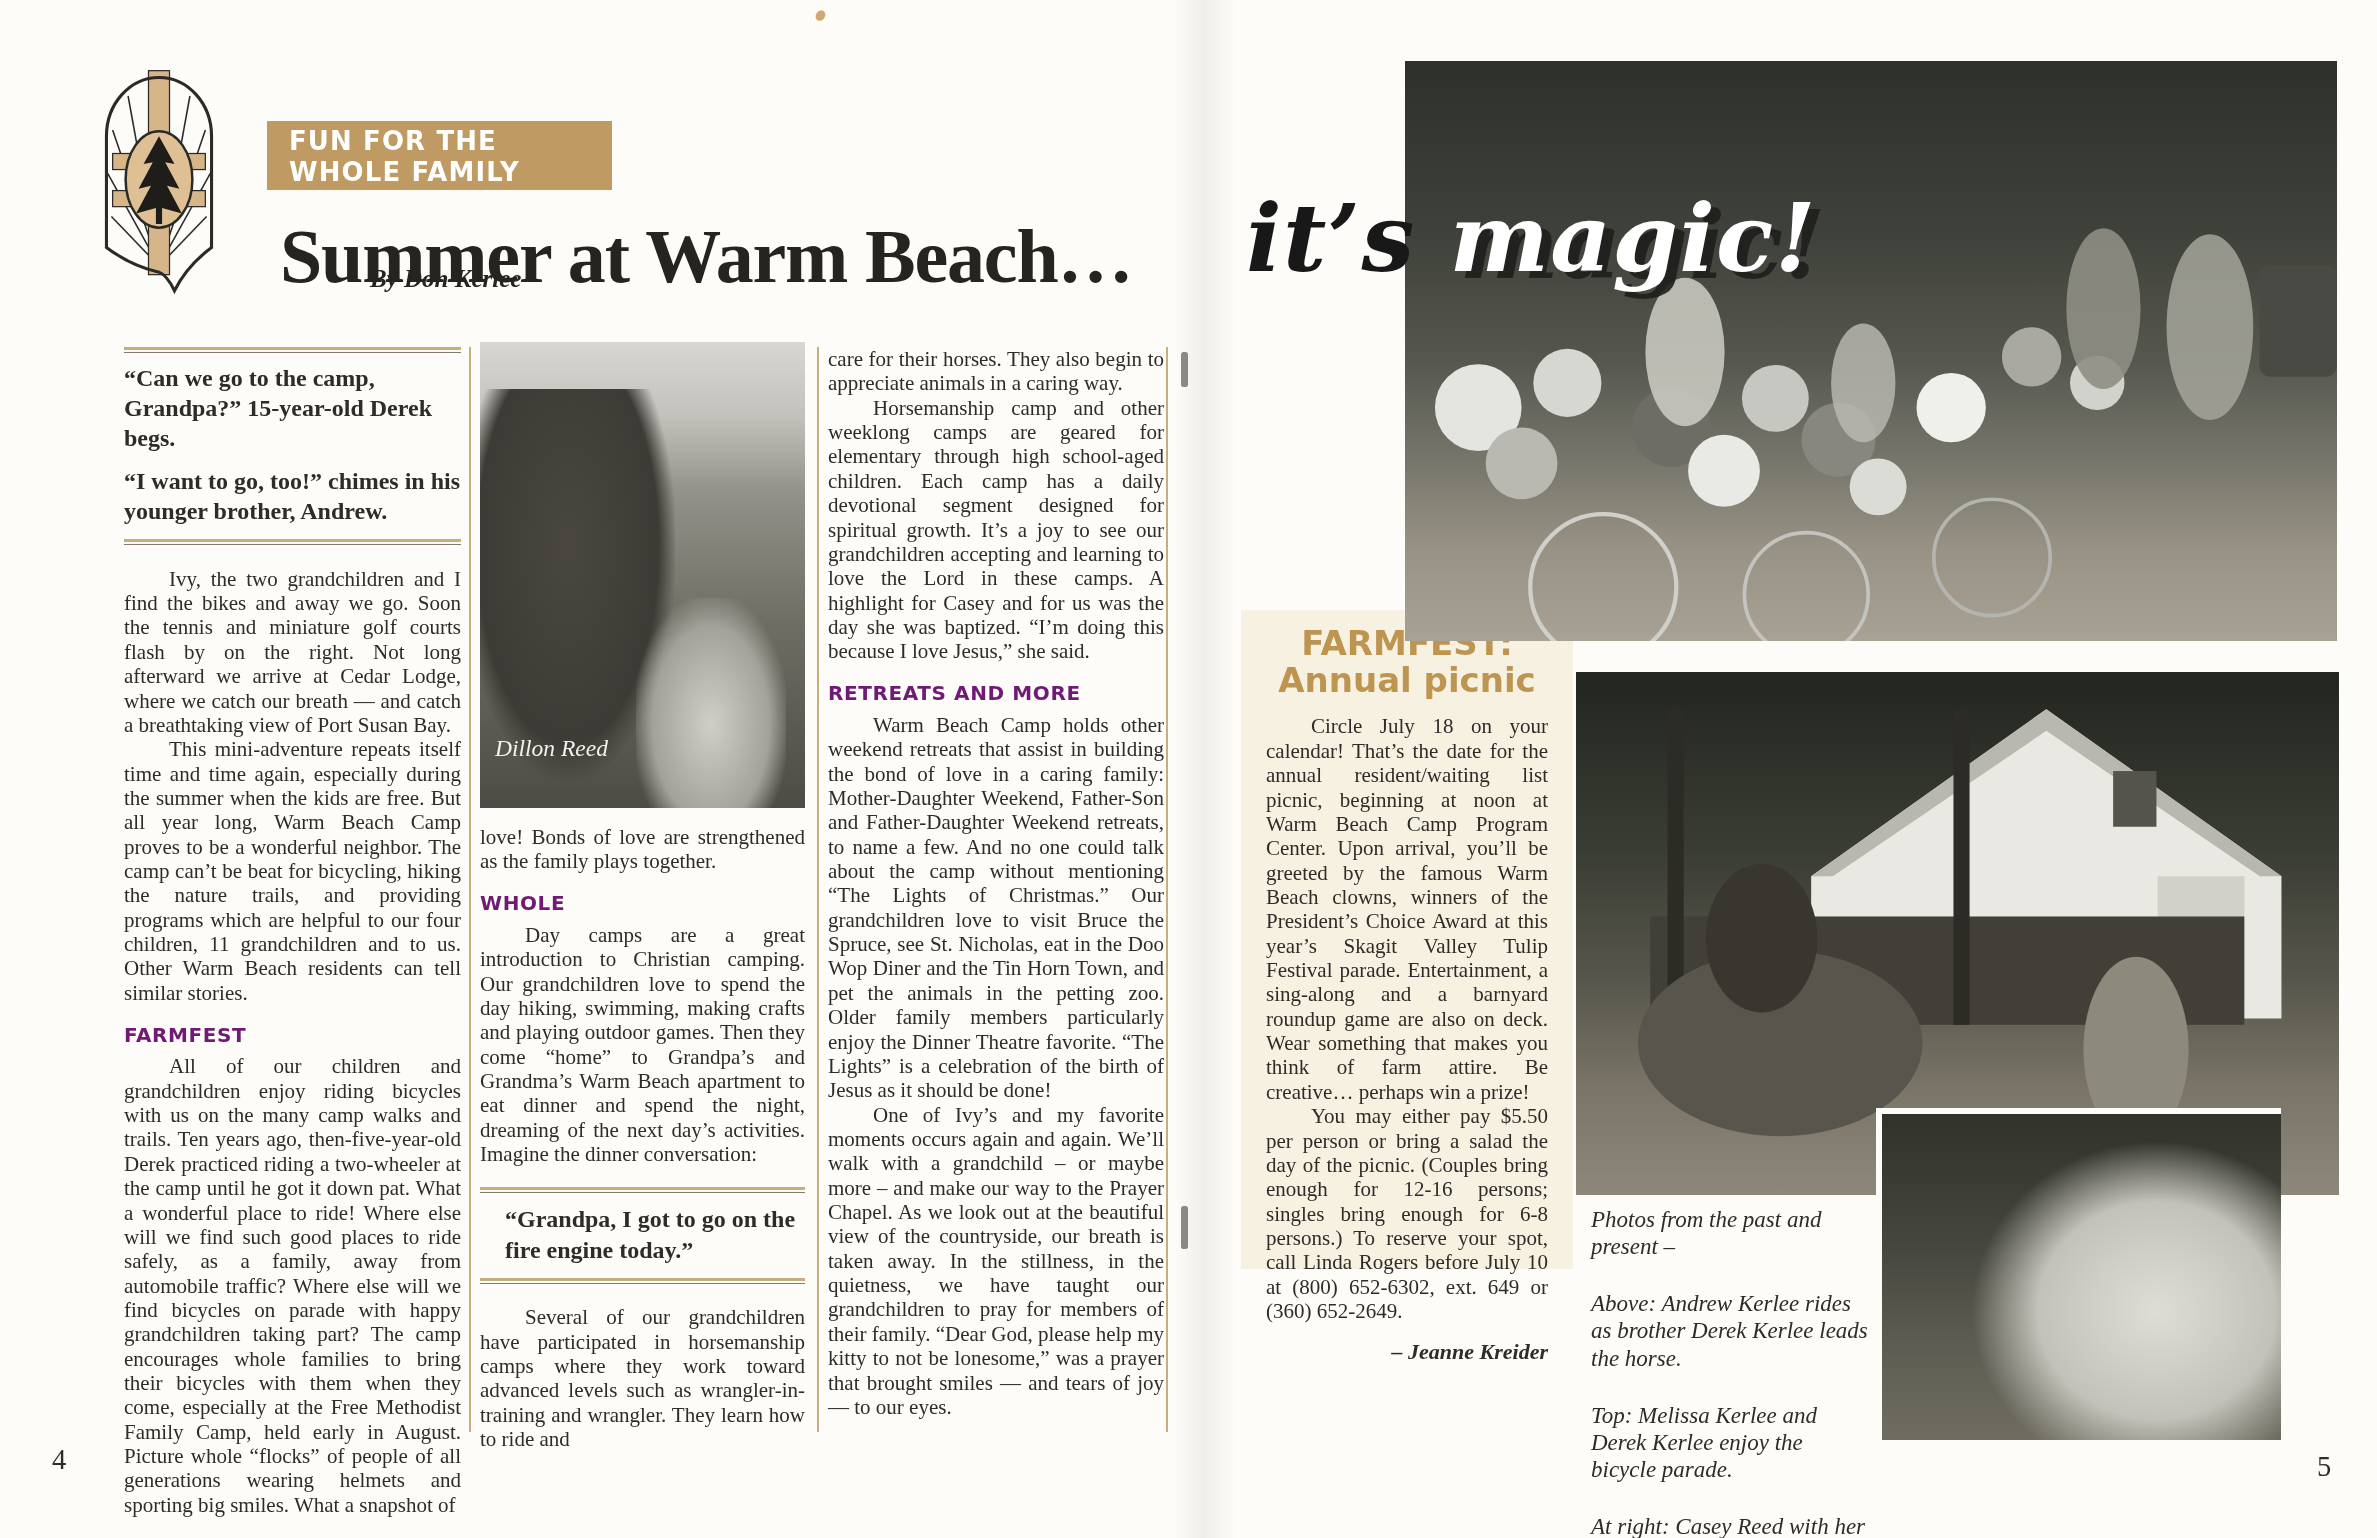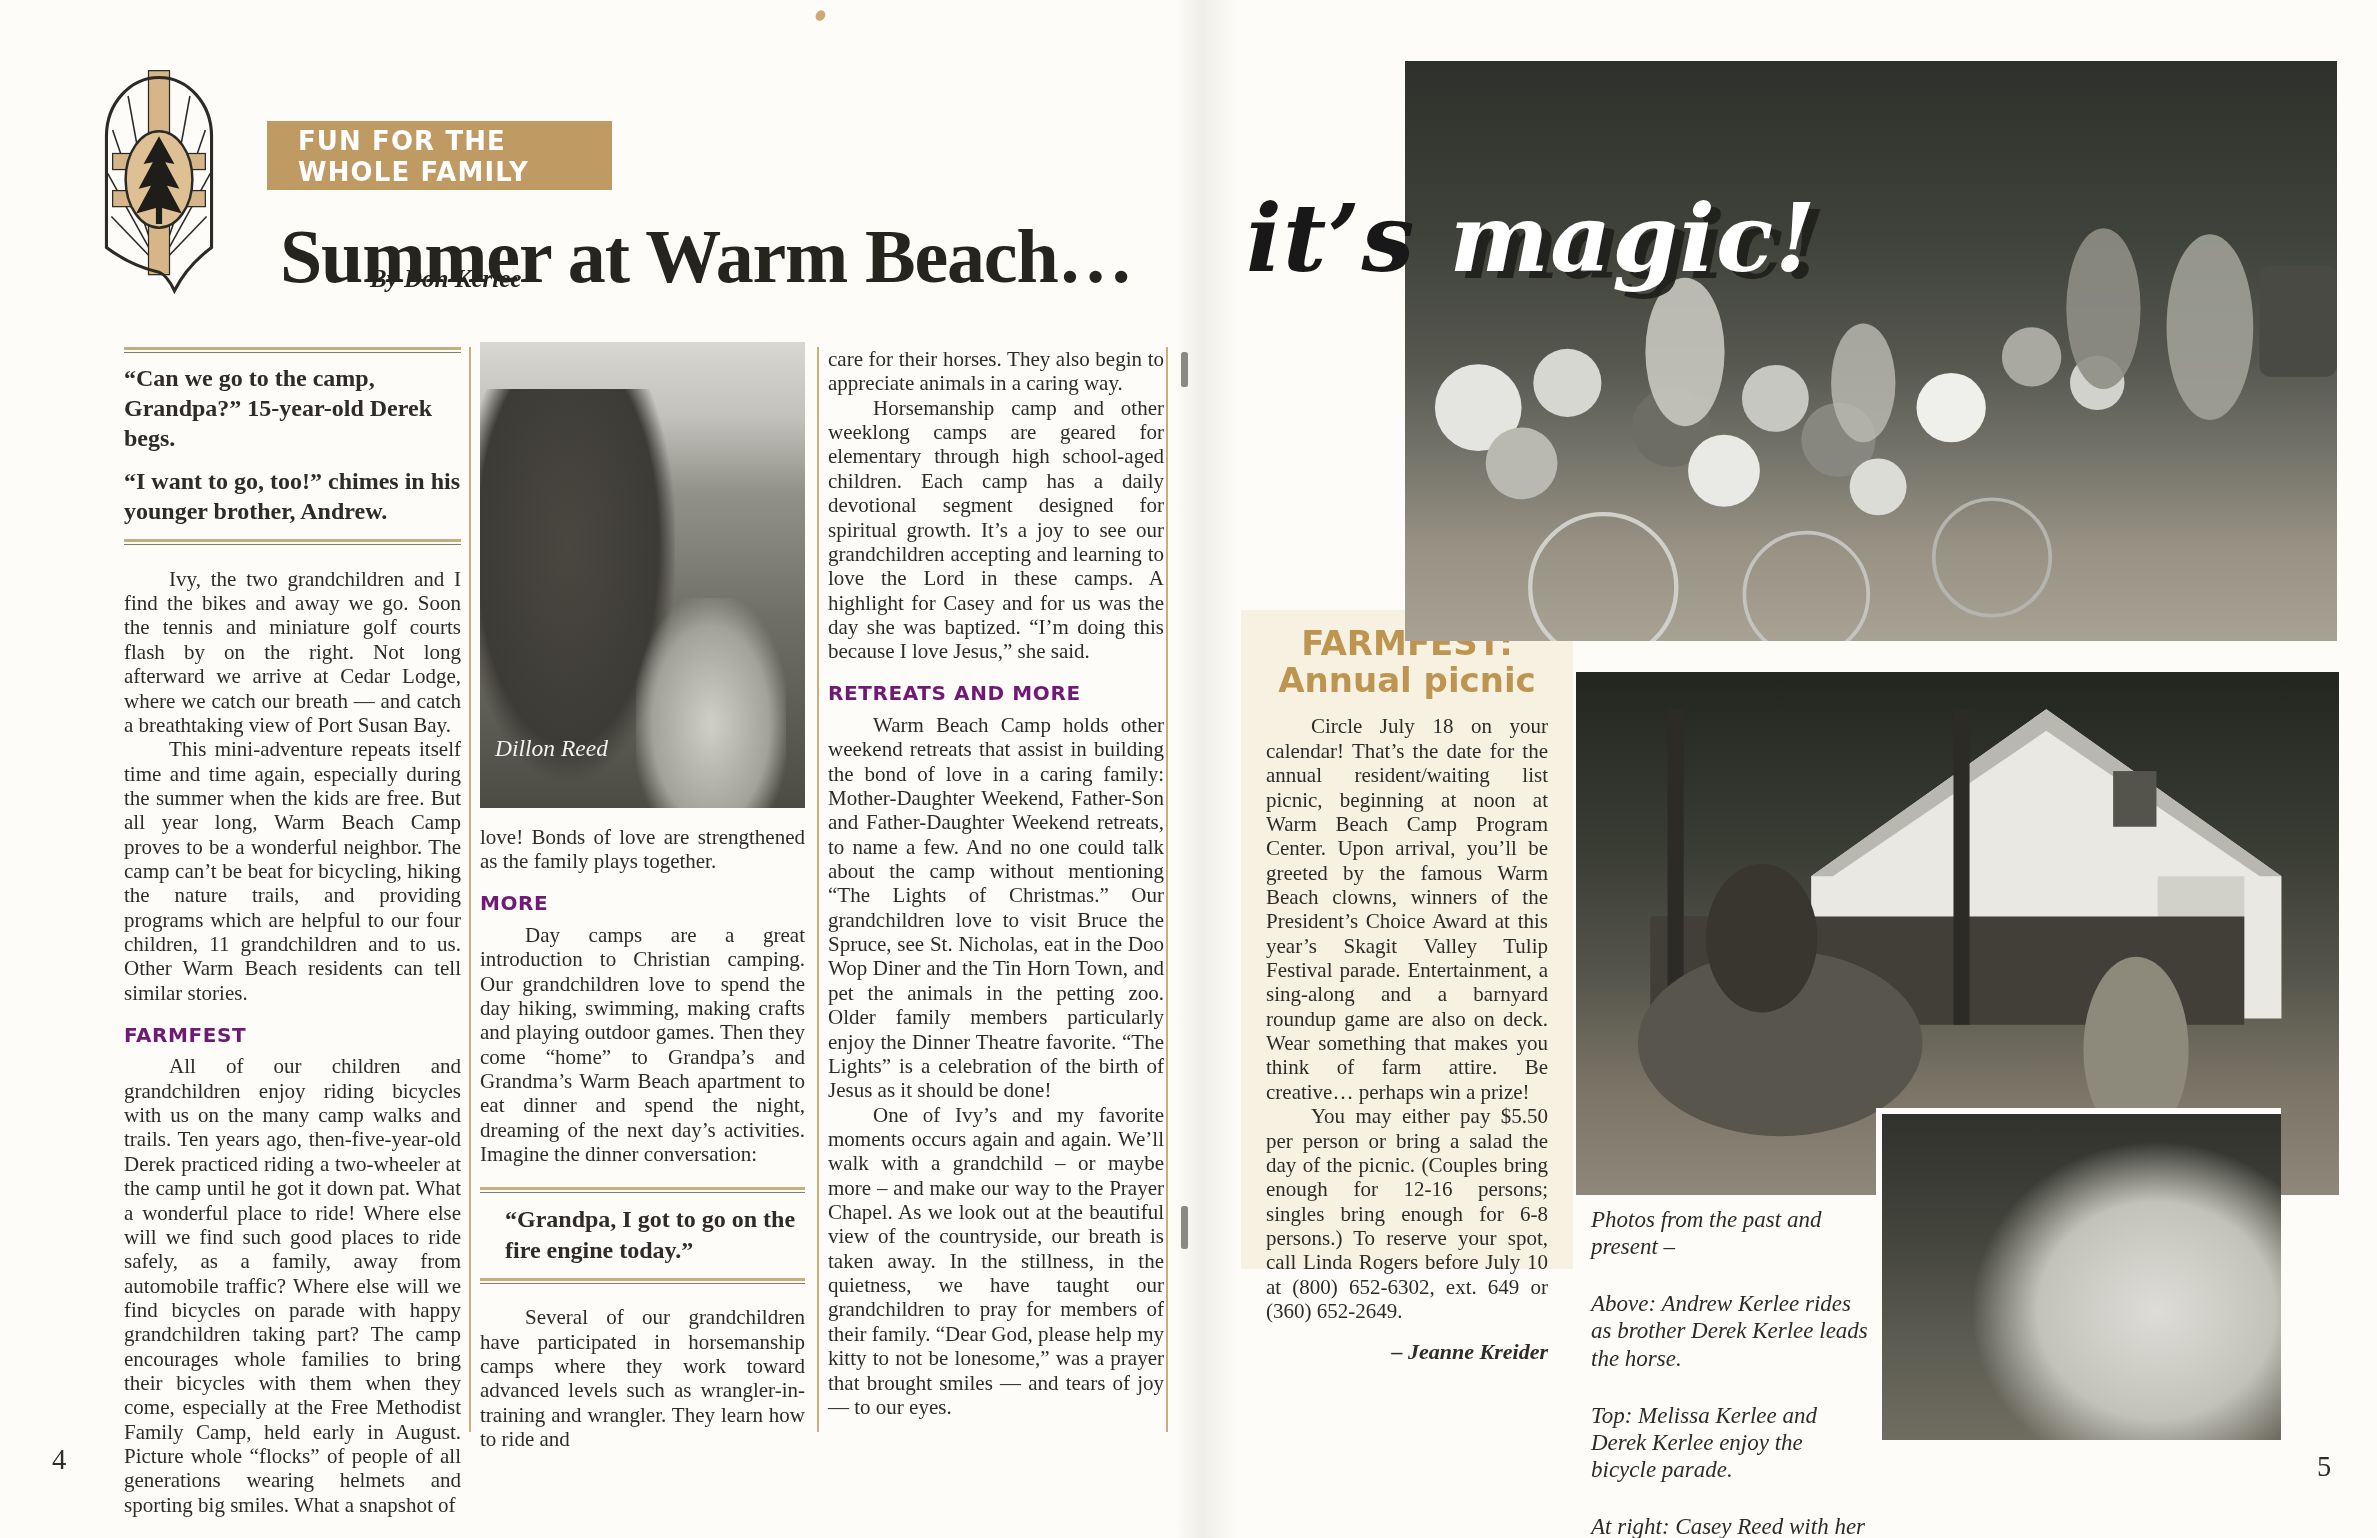--- a/index.html
+++ b/index.html
@@ -1,21 +1,21 @@
 <!DOCTYPE html>
 <html lang="en" style="font-size:10px"><head>
 <meta charset="utf-8">
 <style>
   html,body{margin:0;padding:0;background:#e8e6e0;}
   #spread{position:relative;width:2377px;height:1539px;background:#fdfcf8;
           font-family:"Liberation Serif",serif;color:#2e2b28;overflow:hidden;}
 
   
   #banner{position:absolute;left:267px;top:121px;width:345px;height:69px;
-          display:flex;align-items:center;padding-left:31px;box-sizing:border-box;}
+          display:flex;align-items:center;padding-left:22px;box-sizing:border-box;}
   #banner span{font-family:"DejaVu Sans",sans-serif;font-weight:bold;font-size:27px;
           color:#fff;letter-spacing:1.2px;transform:scaleX(.96);transform-origin:left;}
   #headline{position:absolute;left:280px;top:162px;width:929px;
           font-family:"Liberation Serif",serif;font-weight:bold;font-size:76px;
           letter-spacing:-1.2px;color:#26241f;}
   #byline{position:absolute;left:370px;top:265px;font-style:italic;font-weight:bold;
           font-size:25px;color:#26241f;}
   #overlay-script{position:absolute;left:1246px;top:183px;z-index:6;
           font-family:"DejaVu Serif",serif;font-style:italic;font-weight:bold;font-size:94px;
           letter-spacing:1.2px;white-space:nowrap;}
@@ -135,21 +135,21 @@
   </div>
 
   <div id="photo-dillon" class="photo">
     <div class="horse-blob"></div>
     <div class="shirt-blob"></div>
     <span class="photo-caption" style="left:15px;bottom:46px;">Dillon Reed</span>
   </div>
 
   <div id="col2text">
     <p class="body" style="text-indent:0;">love! Bonds of love are strengthened as the family plays together.</p>
-    <h3 class="kicker">MORE</h3>
+    <h3 class="kicker">WHOLE</h3>
     <p class="body">Day camps are a great introduction to Christian camping.  Our grandchildren love to spend the day hiking, swimming, making crafts and playing outdoor games. Then they come “home” to Grandpa’s and Grandma’s Warm Beach apartment to eat dinner and spend the night, dreaming of the next day’s activities. Imagine the dinner conversation:</p>
     <div class="rule" style="margin-top:21px;"></div>
     <div class="pull-block">
       <p>“Grandpa, I got to go on the fire engine today.”</p>
     </div>
     <div class="rule" style="margin-bottom:21px;"></div>
     <p class="body">Several of our grandchildren have participated in horsemanship camps where they work toward advanced levels such as wrangler-in-training and wrangler. They learn how to ride and</p>
   </div>
 
   <div id="col3" class="col">

